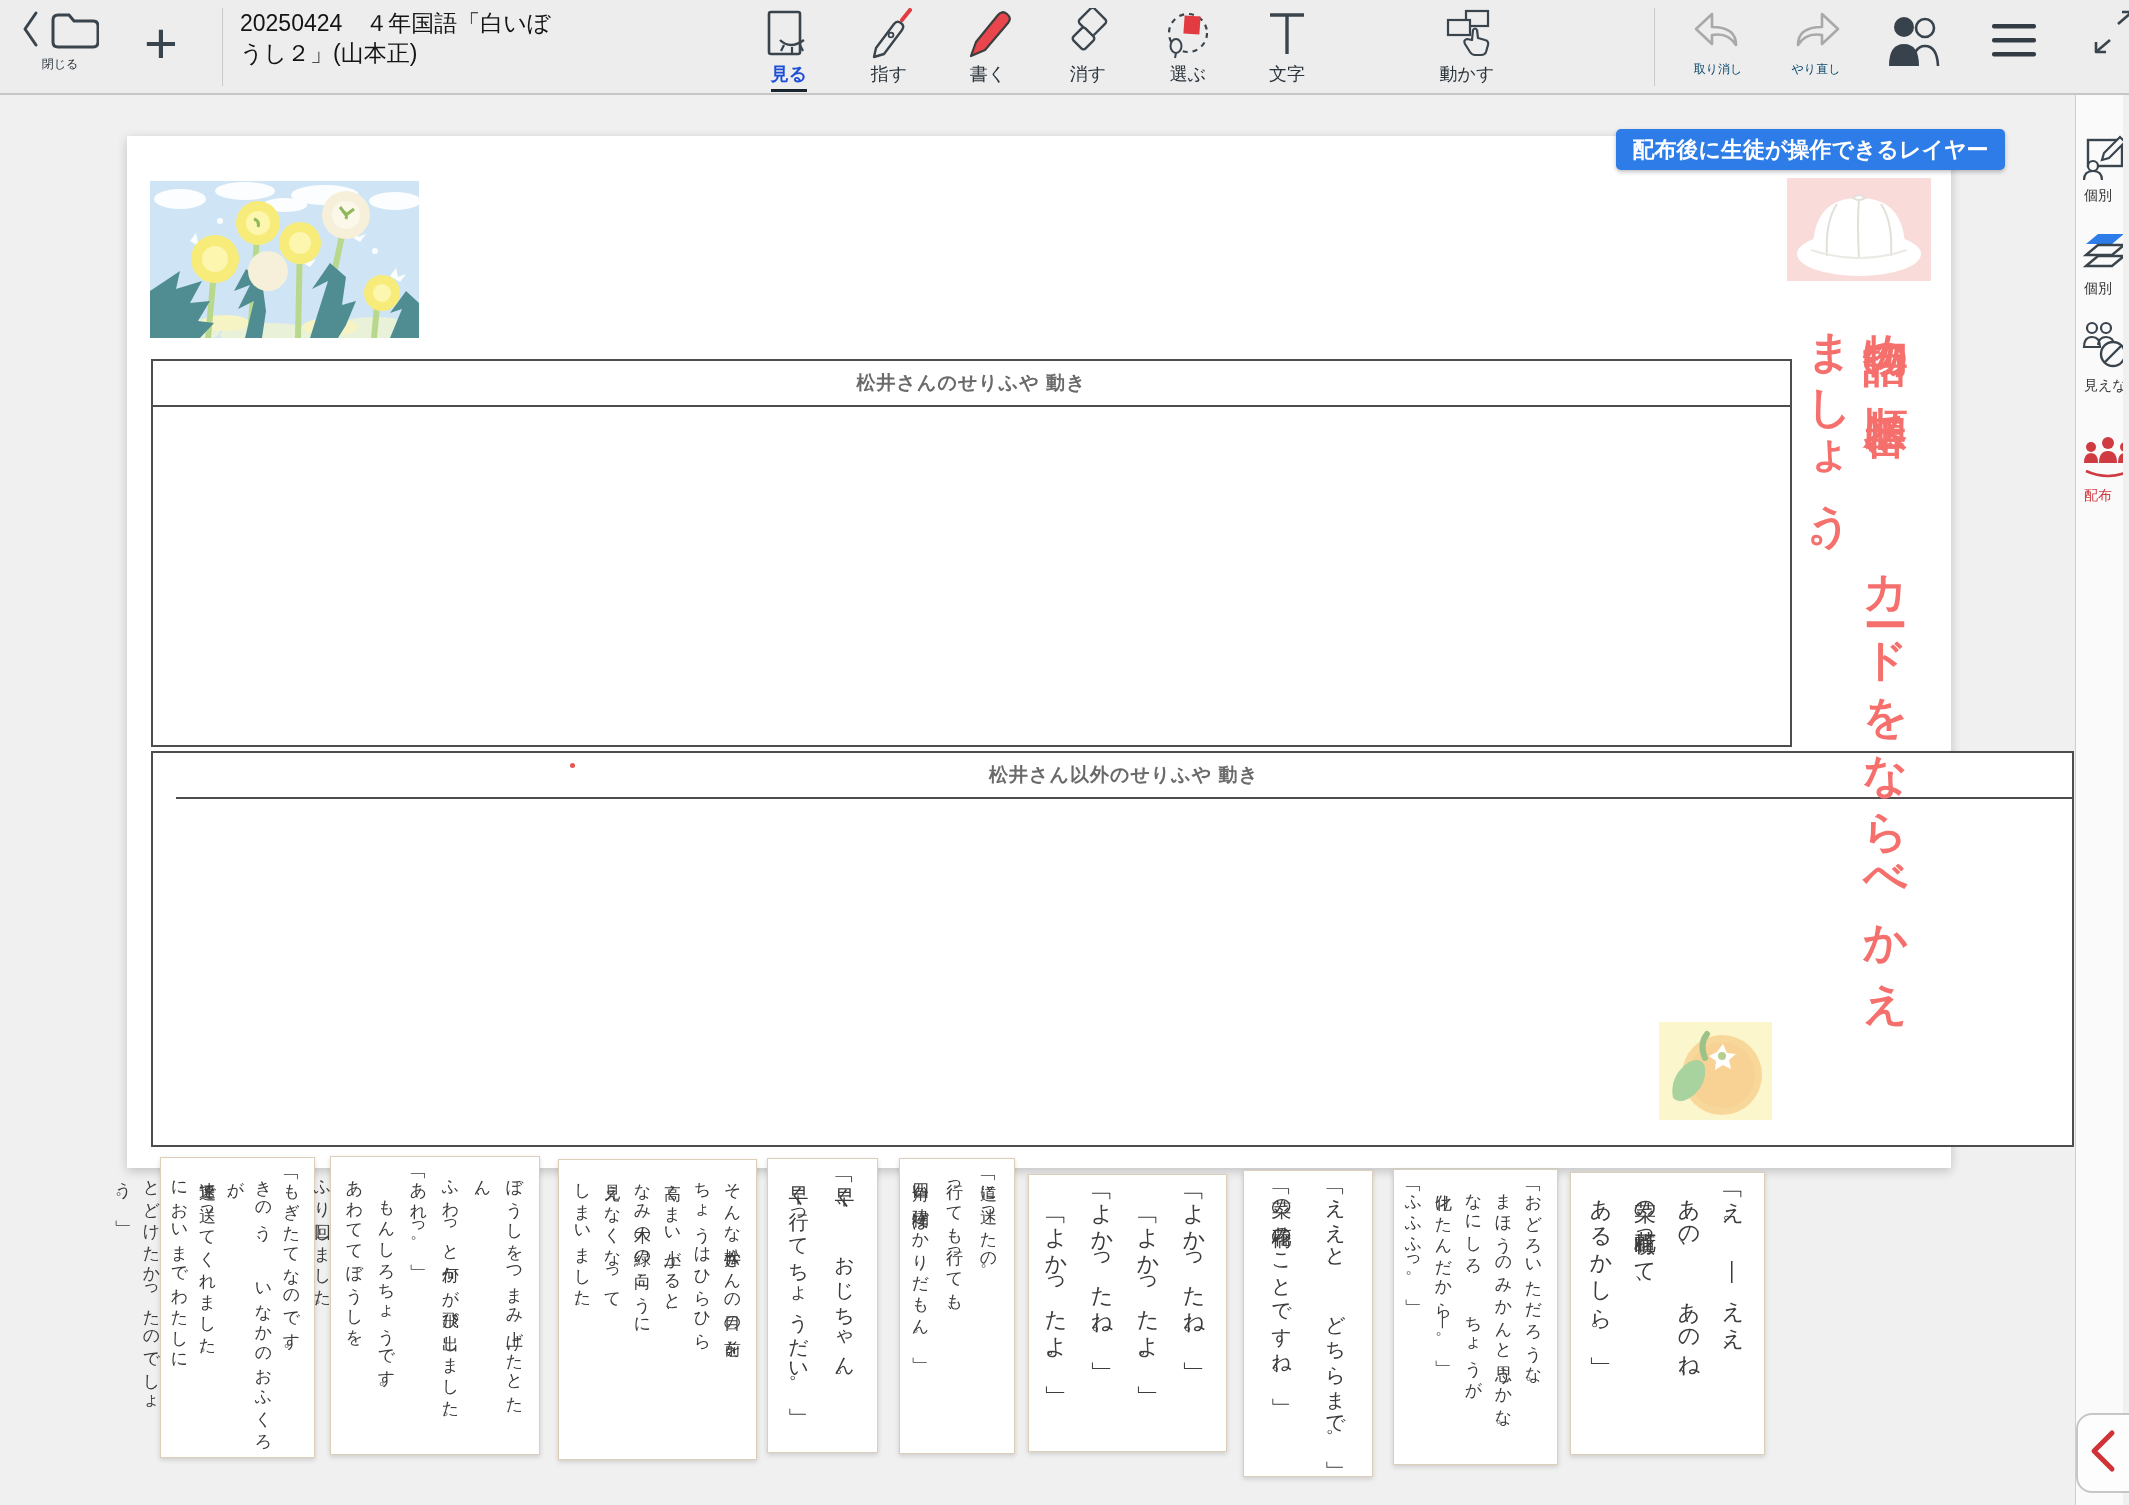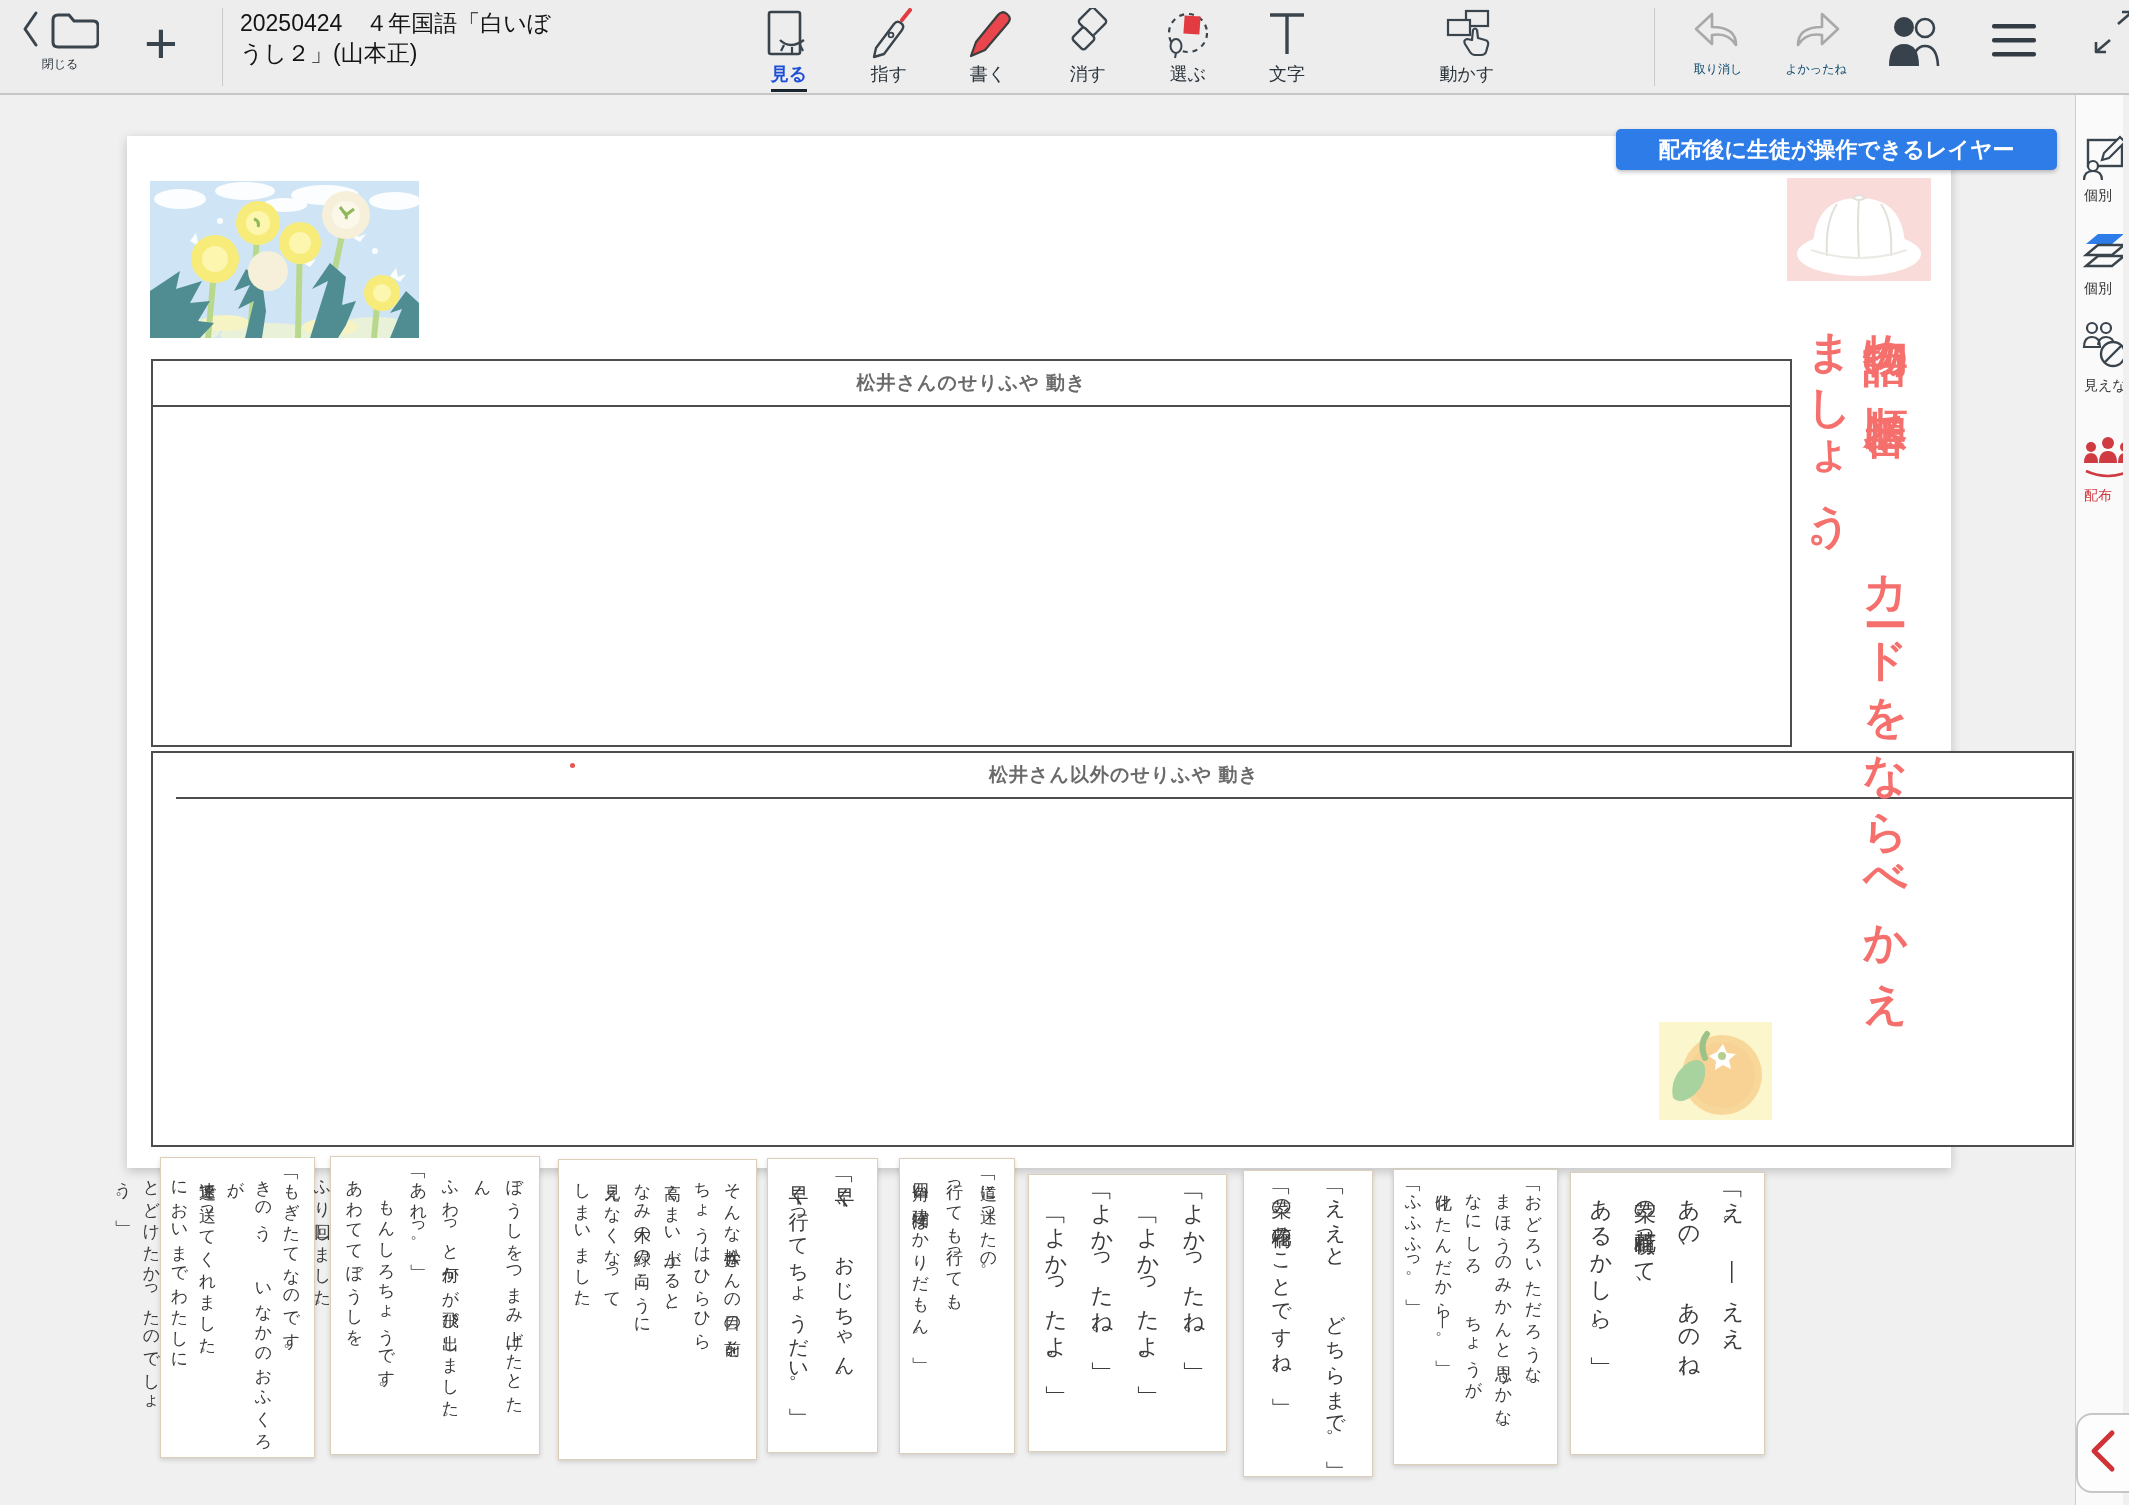--- a/index.html
+++ b/index.html
@@ -21,21 +21,21 @@
   .tool .tb-label{font-size:18px;padding-bottom:3px;}
   .tool.selected .tb-label{color:#1d4ed8;font-weight:bold;border-bottom:3px solid #1a242c;}
   .gray .tb-label{color:#0c4a6e;}
 
   
   .page{position:absolute;left:127px;top:136px;width:1824px;height:1032px;background:#ffffff;
         box-shadow:0 3px 10px rgba(0,0,0,0.20);z-index:1;}
   .wbox{position:absolute;border:2px solid #4d4d4d;background:#fff;z-index:3;}
   .wbox-header{height:46px;border-bottom:2px solid #4d4d4d;display:flex;align-items:center;justify-content:center;
                font-size:19px;font-weight:600;color:#6a6a6a;letter-spacing:1px;}
-  .banner{position:absolute;left:1616px;top:129px;width:441px;height:41px;background:#2d7ce8;border-radius:5px;
+  .banner{position:absolute;left:1616px;top:129px;width:389px;height:41px;background:#2d7ce8;border-radius:5px;
           display:flex;align-items:center;justify-content:center;color:#fff;font-size:22px;font-weight:600;
           z-index:40;box-shadow:0 2px 4px rgba(0,0,0,0.25);white-space:nowrap;}
   .instruction{position:absolute;left:1798px;top:300px;height:880px;width:116px;z-index:5;
                writing-mode:vertical-rl;text-orientation:mixed;white-space:pre-line;
                font-size:44px;line-height:56px;letter-spacing:7px;font-weight:600;color:#f5706c;}
   .red-dot{position:absolute;left:570px;top:763px;width:5px;height:5px;border-radius:50%;background:#e4574f;z-index:4;}
   .illus{position:absolute;z-index:3;}
 
   
   .card{position:absolute;background:#fff;border:1px solid #ddceb9;box-shadow:0 2px 5px rgba(0,0,0,0.15);
@@ -172,21 +172,21 @@
       </span>
       <span class="tb-label">取り消し</span>
     </button>
 
     <button class="tb-btn gray" style="left:1763px;top:10px;width:106px;">
       <span>
         <svg width="56" height="46" viewBox="0 0 56 46">
           <path d="M34 4 L50 19 l-16 15 v-9 q-16 -3 -24 10 q0 -18 24 -18 z" fill="none" stroke="#a9a9a9" stroke-width="2.6" stroke-linejoin="round"></path>
         </svg>
       </span>
-      <span class="tb-label">よかったね</span>
+      <span class="tb-label">やり直し</span>
     </button>
 
     <button class="tb-btn" style="left:1884px;top:14px;width:66px;">
       <span>
         <svg width="60" height="56" viewBox="0 0 60 56">
           <circle cx="38" cy="14" r="9" fill="#ededed" stroke="#37424c" stroke-width="2.6"></circle>
           <path d="M26 52 q0-20 12-20 q12 0 13 20" fill="none" stroke="#37424c" stroke-width="2.6"></path>
           <circle cx="17" cy="13" r="10" fill="#37424c"></circle>
           <path d="M2 52 q0-22 15-22 q15 0 15 22 z" fill="#37424c"></path>
         </svg>

